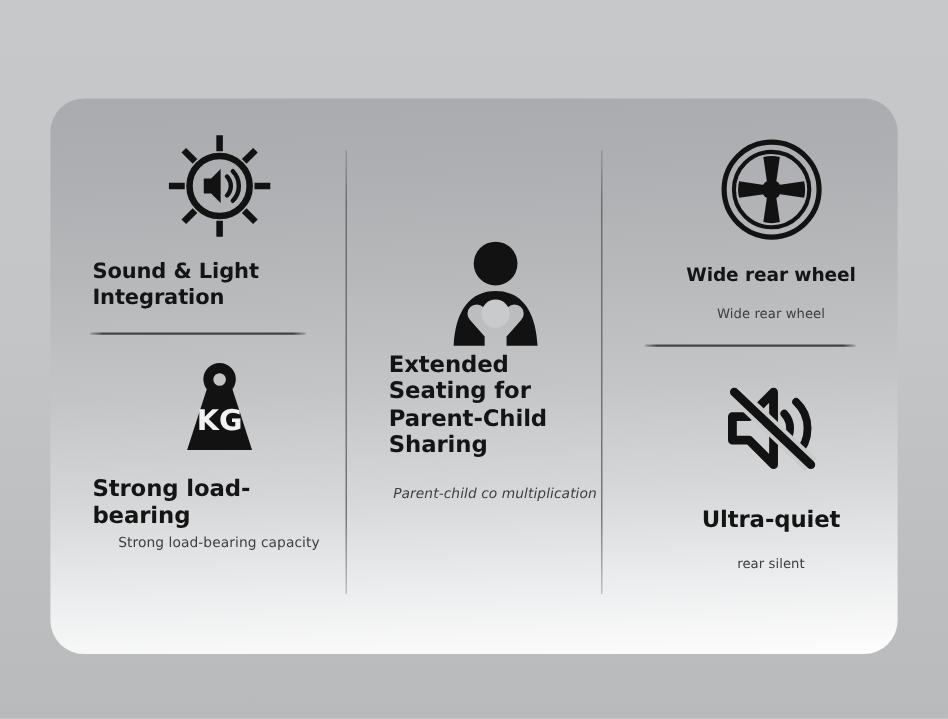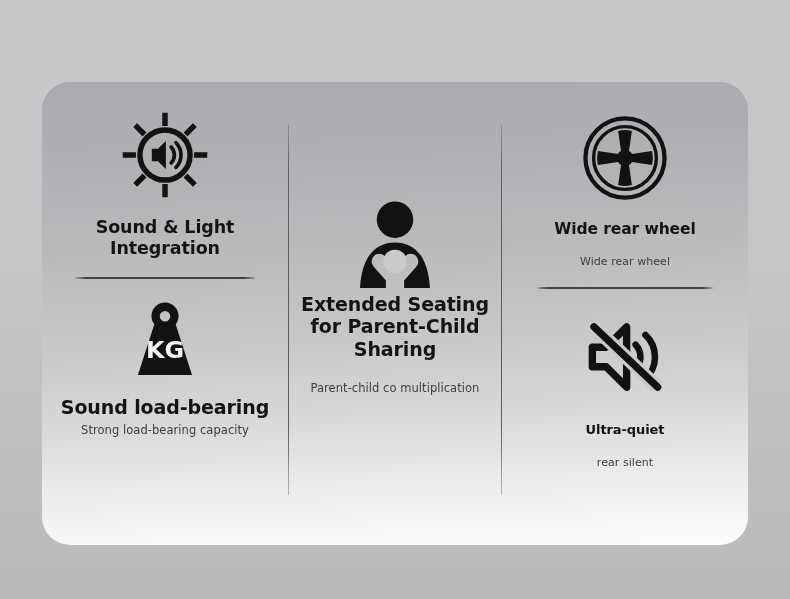--- a/index.html
+++ b/index.html
@@ -68,21 +68,22 @@
     flex-direction: column;
     align-items: center;
   }
 
   
   .block {
     width: 100%;
     display: flex;
     flex-direction: column;
     align-items: center;
-    text-align: center;
+    text-align: left;
+    padding-left: 35px;
   }
 
   .icon-wrap {
     display: flex;
     align-items: center;
     justify-content: center;
   }
 
   .f-title {
     font-weight: bold;
@@ -113,29 +114,29 @@
   .col-left .block-a .f-title   { margin-top: 18px; font-size: 17.5px; }
   .col-left .block-a .f-caption { margin-top: 18px; }
   .col-left .h-divider          { width: 180px; margin-top: 19px; }
   .col-left .block-b .icon-wrap { margin-top: 22px; }
   .col-left .block-b .f-title   { margin-top: 17px; font-size: 19px; }
   .col-left .block-b .f-caption { margin-top: 4px; }
 
   
   .col-mid .icon-wrap { margin-top: 119px; }
   .col-mid .f-title   { font-size: 19px; max-width: 200px; }
-  .col-mid .f-caption { margin-top: 21px; }
+  .col-mid .f-caption { margin-top: 21px; font-style: italic; }
 
   
   .col-right .block-a .icon-wrap { margin-top: 33px; }
   .col-right .block-a .f-title   { margin-top: 19px; font-size: 15.5px; }
   .col-right .block-a .f-caption { margin-top: 17px; font-size: 11px; }
   .col-right .h-divider          { width: 176px; margin-top: 17px; }
   .col-right .block-b .icon-wrap { margin-top: 28px; }
-  .col-right .block-b .f-title   { margin-top: 25px; font-size: 13px; }
+  .col-right .block-b .f-title   { margin-top: 25px; font-size: 19px; }
   .col-right .block-b .f-caption { margin-top: 19px; font-size: 11px; }
 
   svg { display: block; }
 </style>
 </head>
 <body>
 
 <div class="feature-card">
   <div class="columns">
 
@@ -167,21 +168,21 @@
 
       <div class="block block-b">
         <div class="icon-wrap">
           <svg width="80" height="78" viewBox="0 0 100 98" aria-hidden="true">
             <path d="M50 2 a17 17 0 0 1 0 34 a17 17 0 0 1 0 -34 Z
                      M50 12.5 a6.6 6.6 0 0 0 0 13.2 a6.6 6.6 0 0 0 0 -13.2 Z" fill="#121212" fill-rule="evenodd"></path>
             <path d="M37 28 H63 L84 93 H16 Z" fill="#121212"></path>
             <text x="50" y="72" text-anchor="middle" font-family="'DejaVu Sans','Liberation Sans',sans-serif" font-size="30" font-weight="bold" fill="#f2f2f2">KG</text>
           </svg>
         </div>
-        <div class="f-title">Sound load-bearing</div>
+        <div class="f-title">Strong load-bearing</div>
         <div class="f-caption">Strong load-bearing capacity</div>
       </div>
     </div>
 
     <div class="v-divider"></div>
 
     <div class="col col-mid">
       <div class="block">
         <div class="icon-wrap">
           <svg width="76" height="92" viewBox="0 0 100 120" aria-hidden="true">

